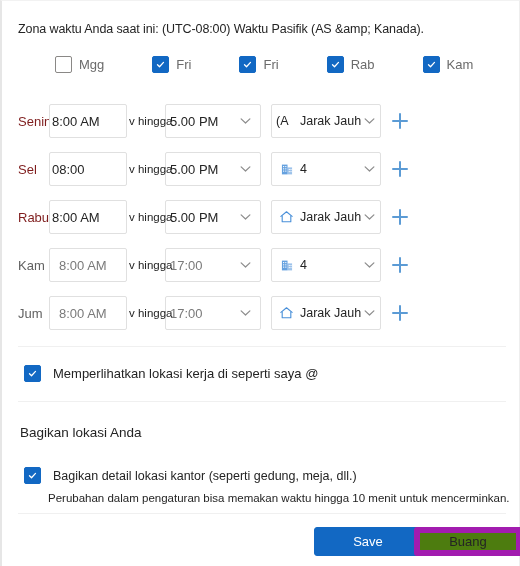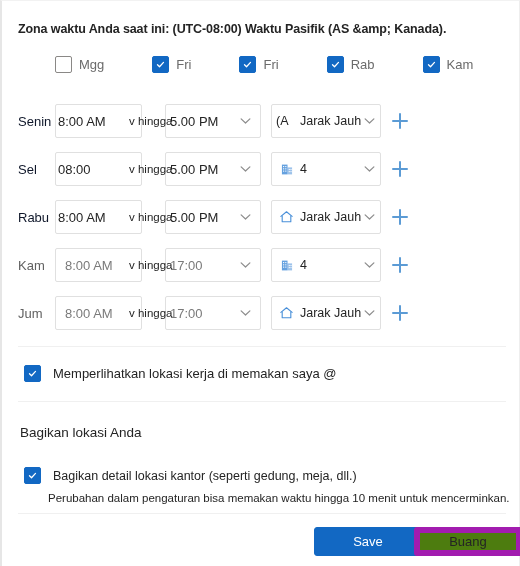--- a/index.html
+++ b/index.html
@@ -29,21 +29,20 @@
 
   
   .timezone {
     position: absolute;
     left: 16px;
     top: 21px;
     font-size: 12.5px;
     color: #242424;
     white-space: nowrap;
     letter-spacing: -0.1px;
-    font-weight: bold;
   }
 
   
   .days-row {
     position: absolute;
     left: 16px;
     top: 55px;
     display: flex;
     align-items: center;
   }
@@ -92,38 +91,38 @@
   .srow {
     position: relative;
     height: 48px;
   }
   .daylabel {
     position: absolute;
     left: 16px;
     top: 50%;
     transform: translateY(-50%);
     font-size: 13px;
-    color: #0f172a;
+    color: #7f1d1d;
     white-space: nowrap;
   }
   .srow.dim .daylabel { color: #616161; }
 
   .field {
     position: absolute;
     box-sizing: border-box;
     border: 1px solid #e0e0e0;
     border-radius: 2px;
     background: #fff;
     height: 34px;
     top: 50%;
     transform: translateY(-50%);
     display: flex;
     align-items: center;
   }
-  .field.start { left: 53px; width: 87px; }
+  .field.start { left: 47px; width: 78px; }
   .field.end   { left: 163px; width: 96px; }
   .field.loc   { left: 269px; width: 110px; }
 
   .ftext {
     font-size: 13px;
     color: #242424;
     white-space: nowrap;
   }
   .srow.dim .ftext { color: #7a7a7a; }
 
@@ -503,21 +502,21 @@
     </div>
 
   <div class="divider d1"></div>
 
   <div class="cal-row">
     <span class="cbox checked">
       <svg class="tick" viewBox="0 0 12 12">
         <path d="M2 6.3 L4.7 9 L10 3.2" fill="none" stroke="#ffffff" stroke-width="1.7" stroke-linecap="round" stroke-linejoin="round"></path>
       </svg>
     </span>
-    <span class="label">Memperlihatkan lokasi kerja di memakan saya @</span>
+    <span class="label">Memperlihatkan lokasi kerja di seperti saya @</span>
   </div>
 
   <div class="divider d2"></div>
 
   <div class="share-title">Bagikan lokasi Anda</div>
 
   <div class="share-row">
     <span class="cbox checked">
       <svg class="tick" viewBox="0 0 12 12">
         <path d="M2 6.3 L4.7 9 L10 3.2" fill="none" stroke="#ffffff" stroke-width="1.7" stroke-linecap="round" stroke-linejoin="round"></path>

